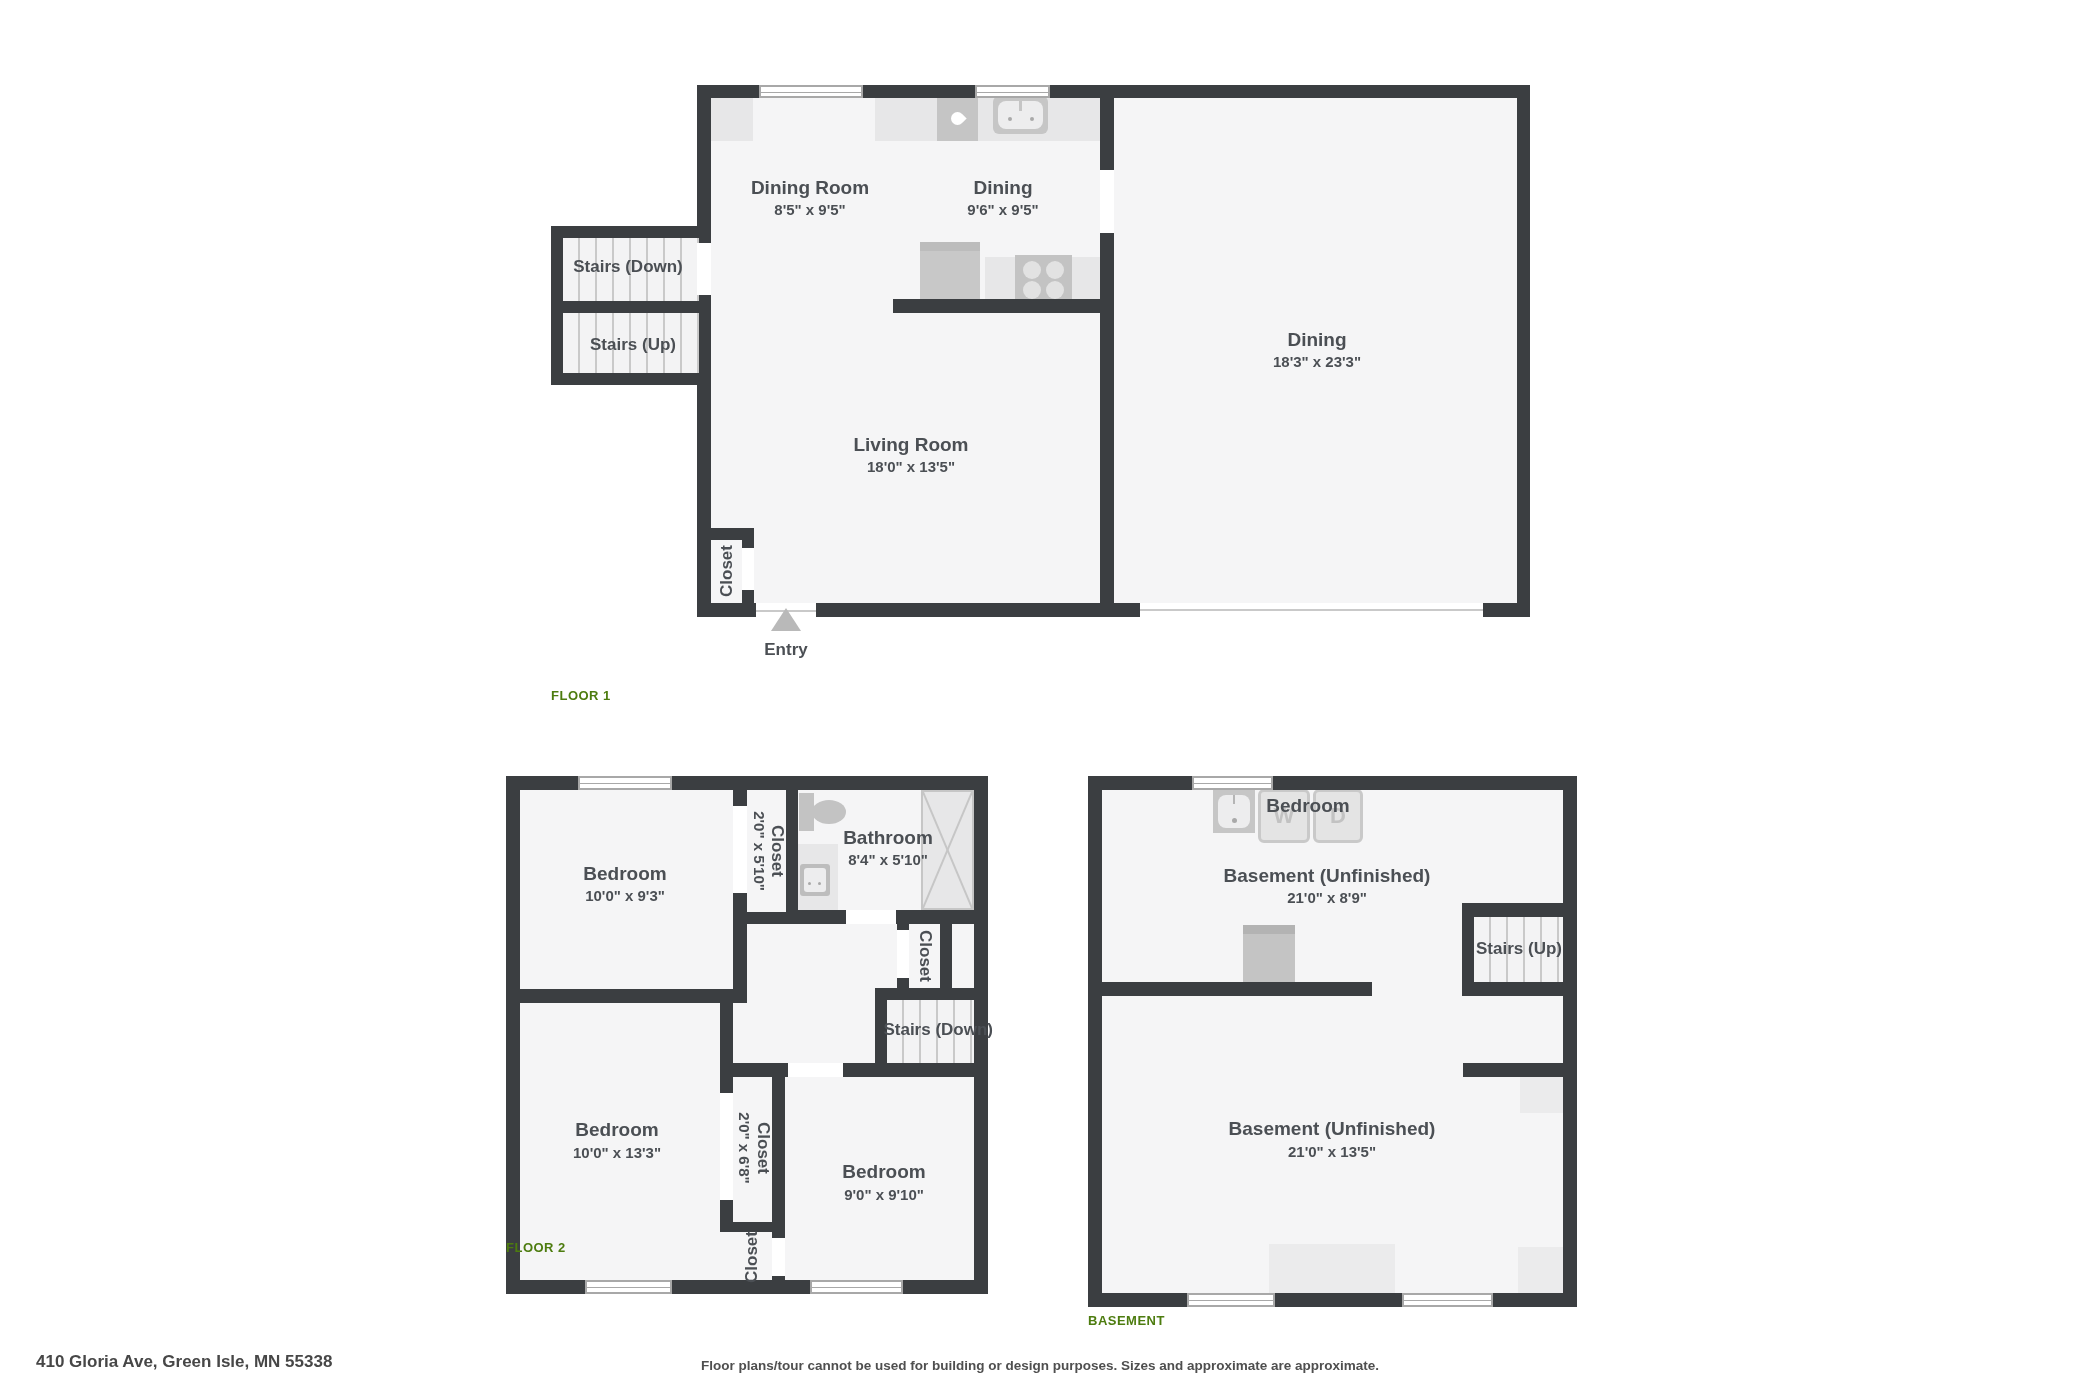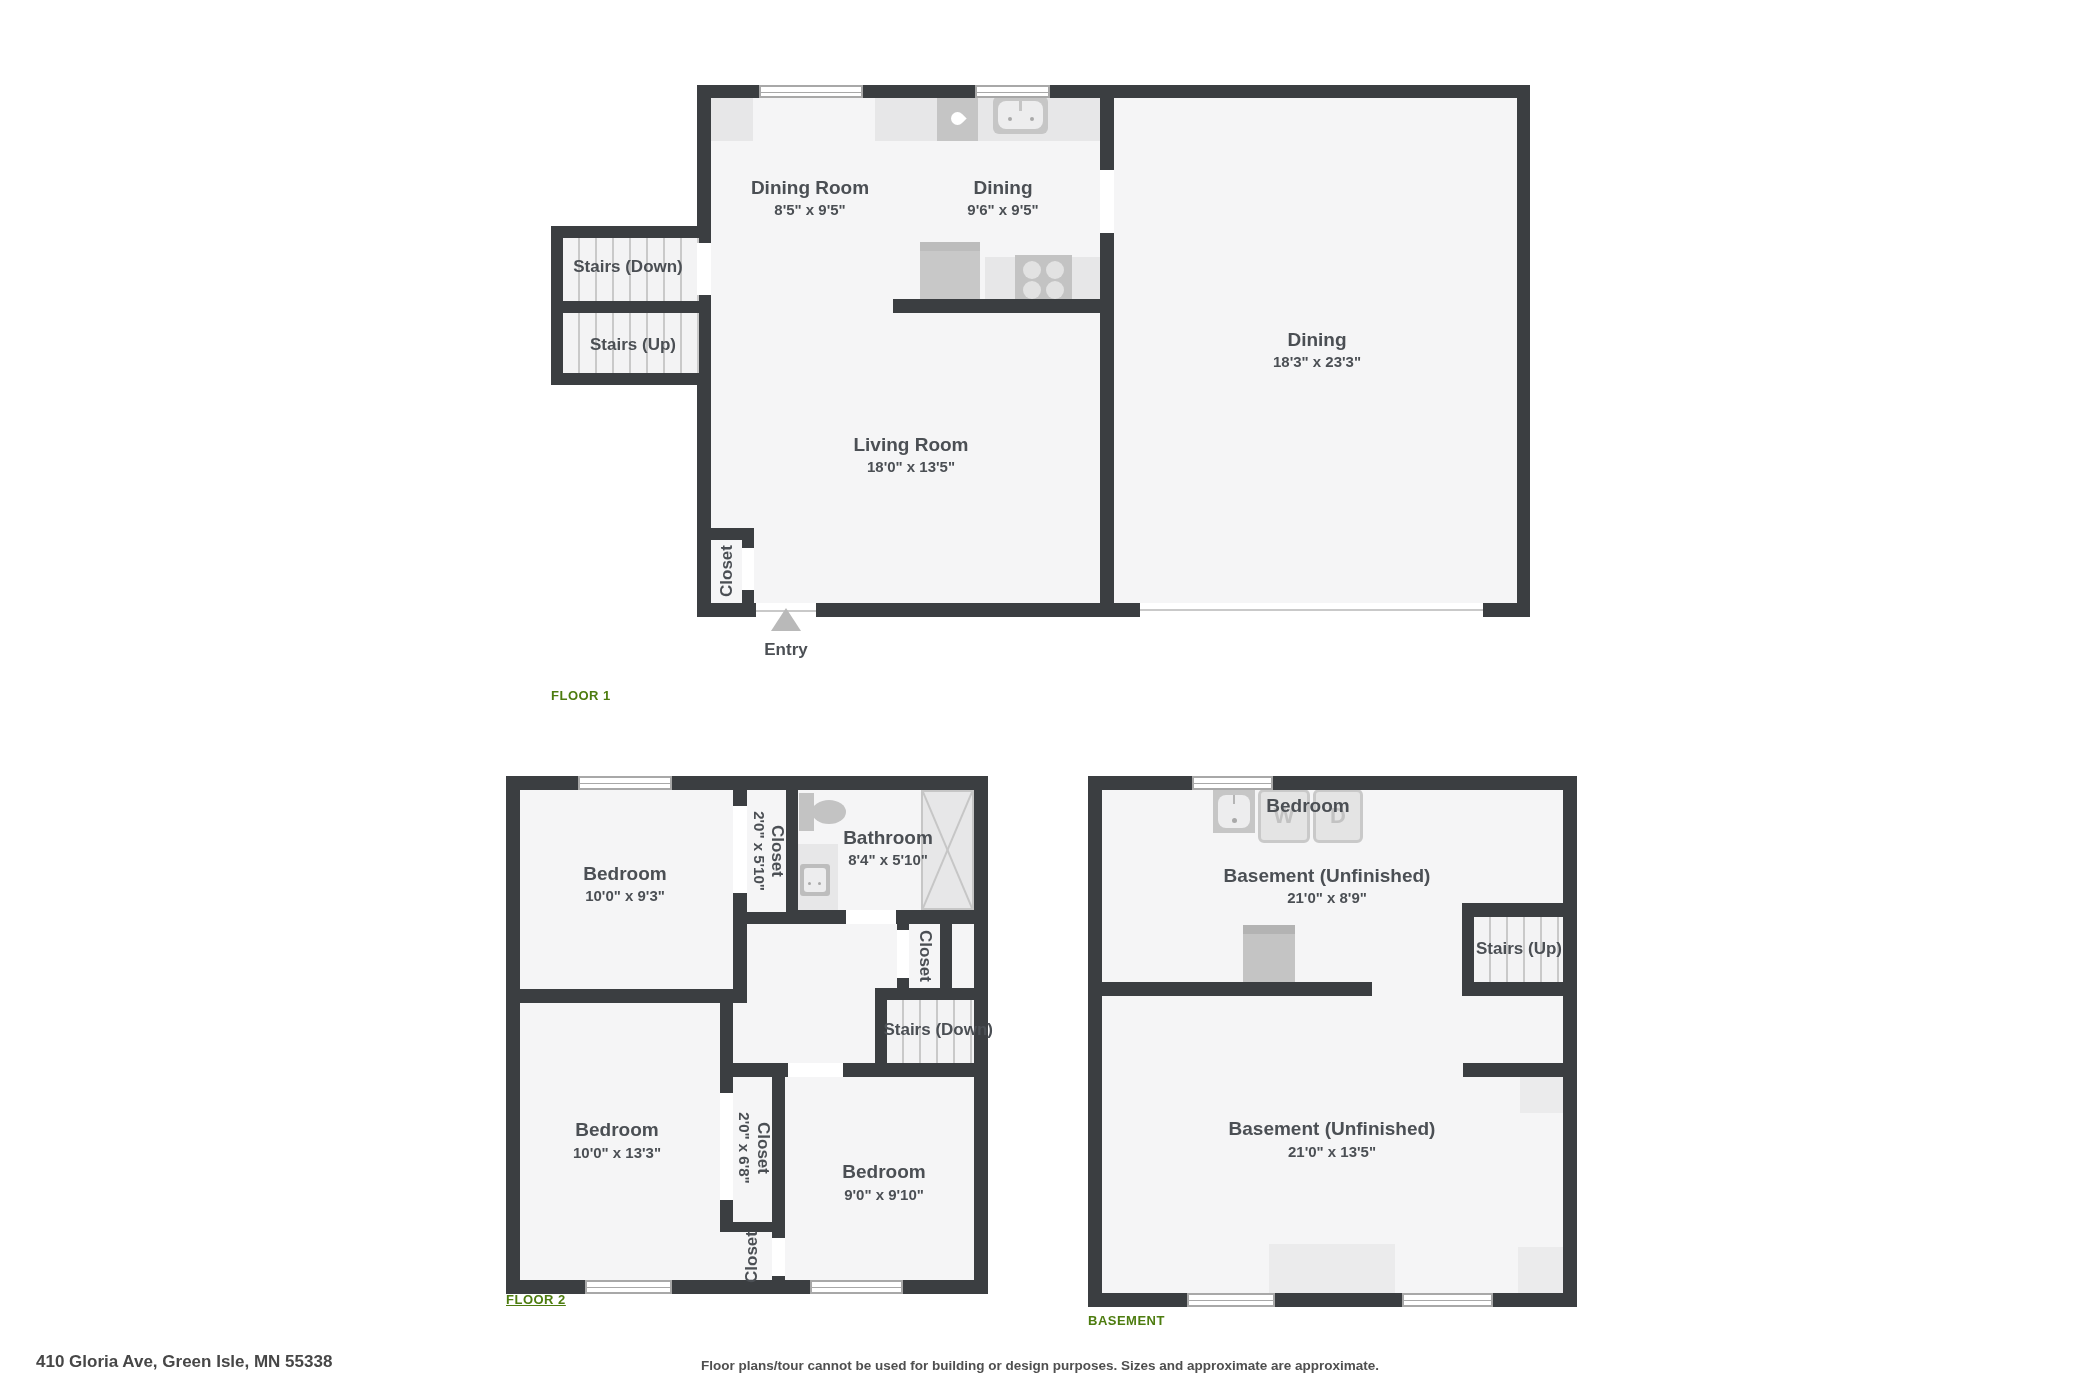--- a/index.html
+++ b/index.html
@@ -165,21 +165,21 @@
     <div class="lbl dims" style="left:888px;top:859px;">8'4" x 5'10"</div>
     <div class="vtxt small" style="left:925px;top:956px;">Closet</div>
     <div class="lbl small wrap2" style="left:933px;top:1030px;">Stairs (Down)</div>
     <div class="lbl room" style="left:617px;top:1130px;">Bedroom</div>
     <div class="lbl dims" style="left:617px;top:1152px;">10'0" x 13'3"</div>
     <div class="vtxt dims" style="left:744px;top:1148px;">2'0" x 6'8"</div>
     <div class="vtxt small" style="left:763px;top:1148px;">Closet</div>
     <div class="lbl room" style="left:884px;top:1172px;">Bedroom</div>
     <div class="lbl dims" style="left:884px;top:1194px;">9'0" x 9'10"</div>
     <div class="vtxt ccw small" style="left:752px;top:1257px;">Closet</div>
-    <div class="floortag" style="left:506px;top:1292px;text-decoration:underline;">FLOOR 2</div>
+    <div class="floortag" style="left:506px;top:1240px;">FLOOR 2</div>
   </div>
 
   <div>
     <div class="fill" style="left:1102px;top:790px;width:461px;height:503px;"></div>
 
     <div class="sinkbox" style="left:1213px;top:790px;width:42px;height:43px;border-radius:0;"></div>
     <div class="sinkin" style="left:1218px;top:795px;width:32px;height:33px;"></div>
     <div class="dot" style="left:1232px;top:818px;width:5px;height:5px;"></div>
     <div class="fix" style="left:1233px;top:795px;width:2px;height:9px;background:#b5b5b5;"></div>
     <div class="appl" style="left:1258px;top:789px;width:52px;height:54px;">

